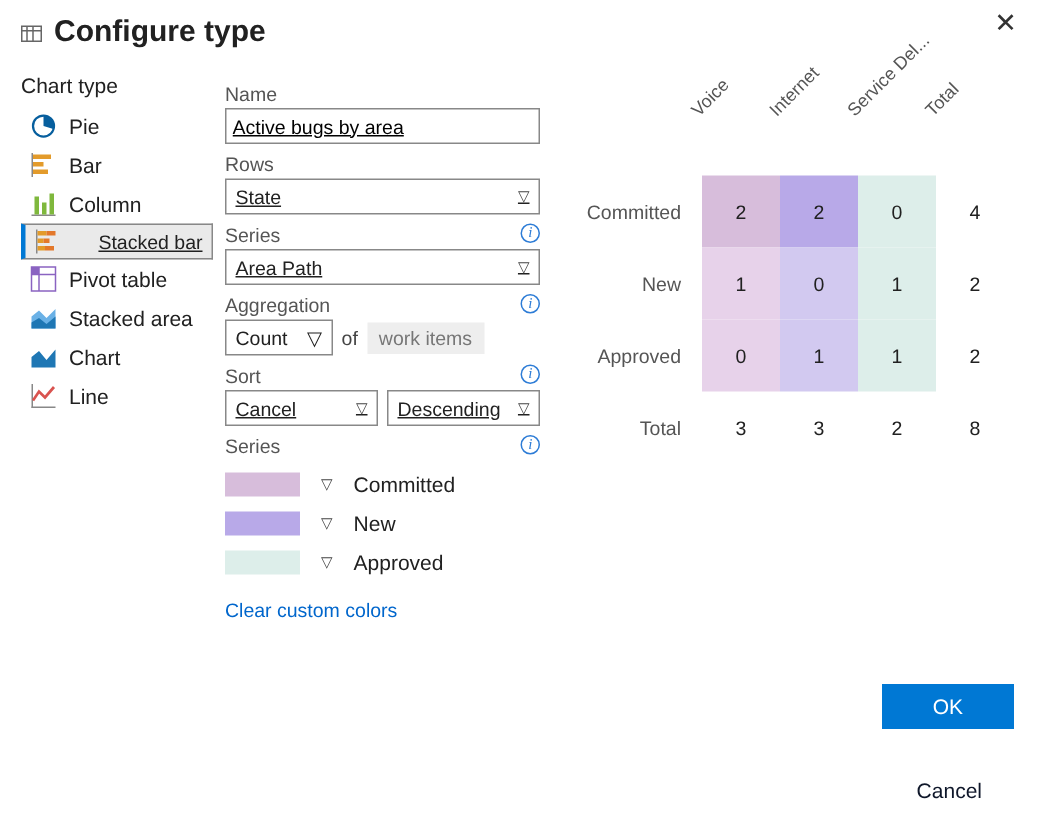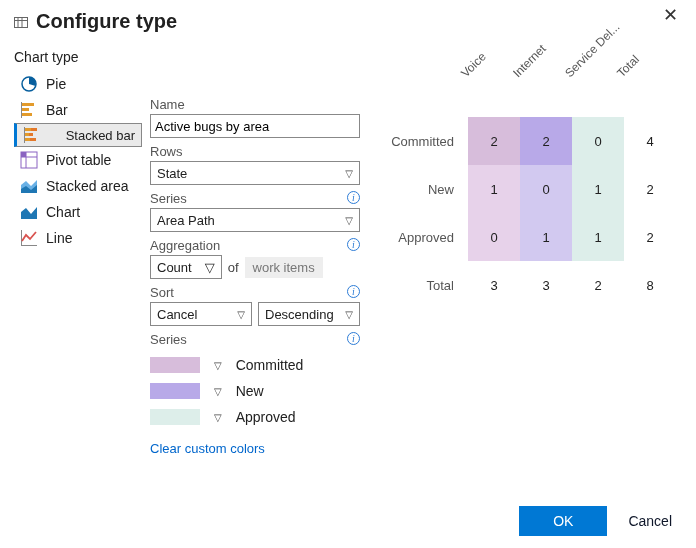--- a/index.html
+++ b/index.html
@@ -30,31 +30,31 @@
   .sidebar h4 { margin: 0 0 6px 0; font-size: 14px; font-weight: 400; }
   .ct-item {
     display: flex; align-items: center; gap: 8px;
     padding: 4px 3px; cursor: pointer; font-size: 14px;
     border-left: 3px solid transparent;
   }
   .ct-item.sel { border-left: 3px solid #0078d4; background: #eaeaea; }
   .ct-icon { width: 18px; height: 18px; display: inline-flex; align-items: center; justify-content: center; }
 
   
-  .form { width: 210px; margin-top: 42px; }
+  .form { width: 210px; }
   .form label { display: block; font-size: 13px; color: #555; margin: 6px 0 2px; }
   .inline-info { float: right; }
   .info {
     display: inline-block; width: 13px; height: 13px; border: 1px solid #2d7cd6;
     border-radius: 50%; color: #2d7cd6; font-size: 10px; line-height: 12px;
     text-align: center; font-style: italic; font-family: Georgia, serif;
   }
   .txt, .sel {
     width: 100%; height: 24px; border: 1px solid #888; background: #fff;
-    font-family: inherit; font-size: 13px; padding: 0 4px;
+    font-family: inherit; font-size: 13px; padding: 0 4px; text-decoration: underline;
   }
   .sel {
     display: flex; align-items: center; justify-content: space-between;
     cursor: pointer; padding: 0 6px;
   }
   .sel .chev { font-size: 10px; color: #444; }
   .row2 { display: flex; gap: 6px; }
   .row2 .sel { flex: 1; }
 
   .agg-row { display: flex; align-items: center; gap: 6px; }
@@ -97,21 +97,21 @@
   
   .cA { background: #d7bddb; }
   .cB { background: #e7d2ea; }
   .cC { background: #b8a9e8; }
   .cD { background: #d2c9f0; }
   .cE { background: #ddeeea; }
 
   
   .actions {
     position: absolute; bottom: 12px; right: 20px;
-    display: flex; gap: 15px; align-items: center;
+    display: flex; gap: 32px; align-items: center; flex-direction: column;
   }
   .btn-ok {
     background: #0078d4; color: #fff; border: none;
     padding: 7px 34px; font-size: 14px; cursor: pointer; font-family: inherit;
   }
   .btn-cancel {
     background: none; border: none; font-size: 14px; cursor: pointer;
     color: #0f172a; font-family: inherit; padding-right: 4px;
   }
 </style>
@@ -153,20 +153,31 @@
           <svg viewBox="0 0 18 18" width="18" height="18">
             <line x1="1.5" y1="1" x2="1.5" y2="17" stroke="#888"></line>
             <rect x="2" y="2" width="12" height="3" fill="#e39b2b"></rect>
             <rect x="2" y="7" width="7" height="3" fill="#e39b2b"></rect>
             <rect x="2" y="12" width="10" height="3" fill="#e39b2b"></rect>
           </svg>
         </span>
         <span>Bar</span>
       </div>
 
+      <div class="ct-item">
+        <span class="ct-icon">
+          <svg viewBox="0 0 18 18" width="18" height="18">
+            <line x1="1" y1="16.5" x2="17" y2="16.5" stroke="#888"></line>
+            <rect x="3" y="4" width="3" height="12" fill="#7fb83d"></rect>
+            <rect x="8" y="8" width="3" height="8" fill="#7fb83d"></rect>
+            <rect x="13" y="2" width="3" height="14" fill="#7fb83d"></rect>
+          </svg>
+        </span>
+        <span>Column</span>
+      </div>
 
       <div class="ct-item sel">
         <span class="ct-icon">
           <svg viewBox="0 0 18 18" width="18" height="18">
             <line x1="1.5" y1="1" x2="1.5" y2="17" stroke="#888"></line>
             <rect x="2" y="2" width="6" height="3" fill="#e39b2b"></rect>
               <rect x="8" y="2" width="6" height="3" fill="#e3782b"></rect>
             <rect x="2" y="7" width="4" height="3" fill="#e39b2b"></rect>
               <rect x="6" y="7" width="4" height="3" fill="#e3782b"></rect>
             <rect x="2" y="12" width="5" height="3" fill="#e39b2b"></rect>

